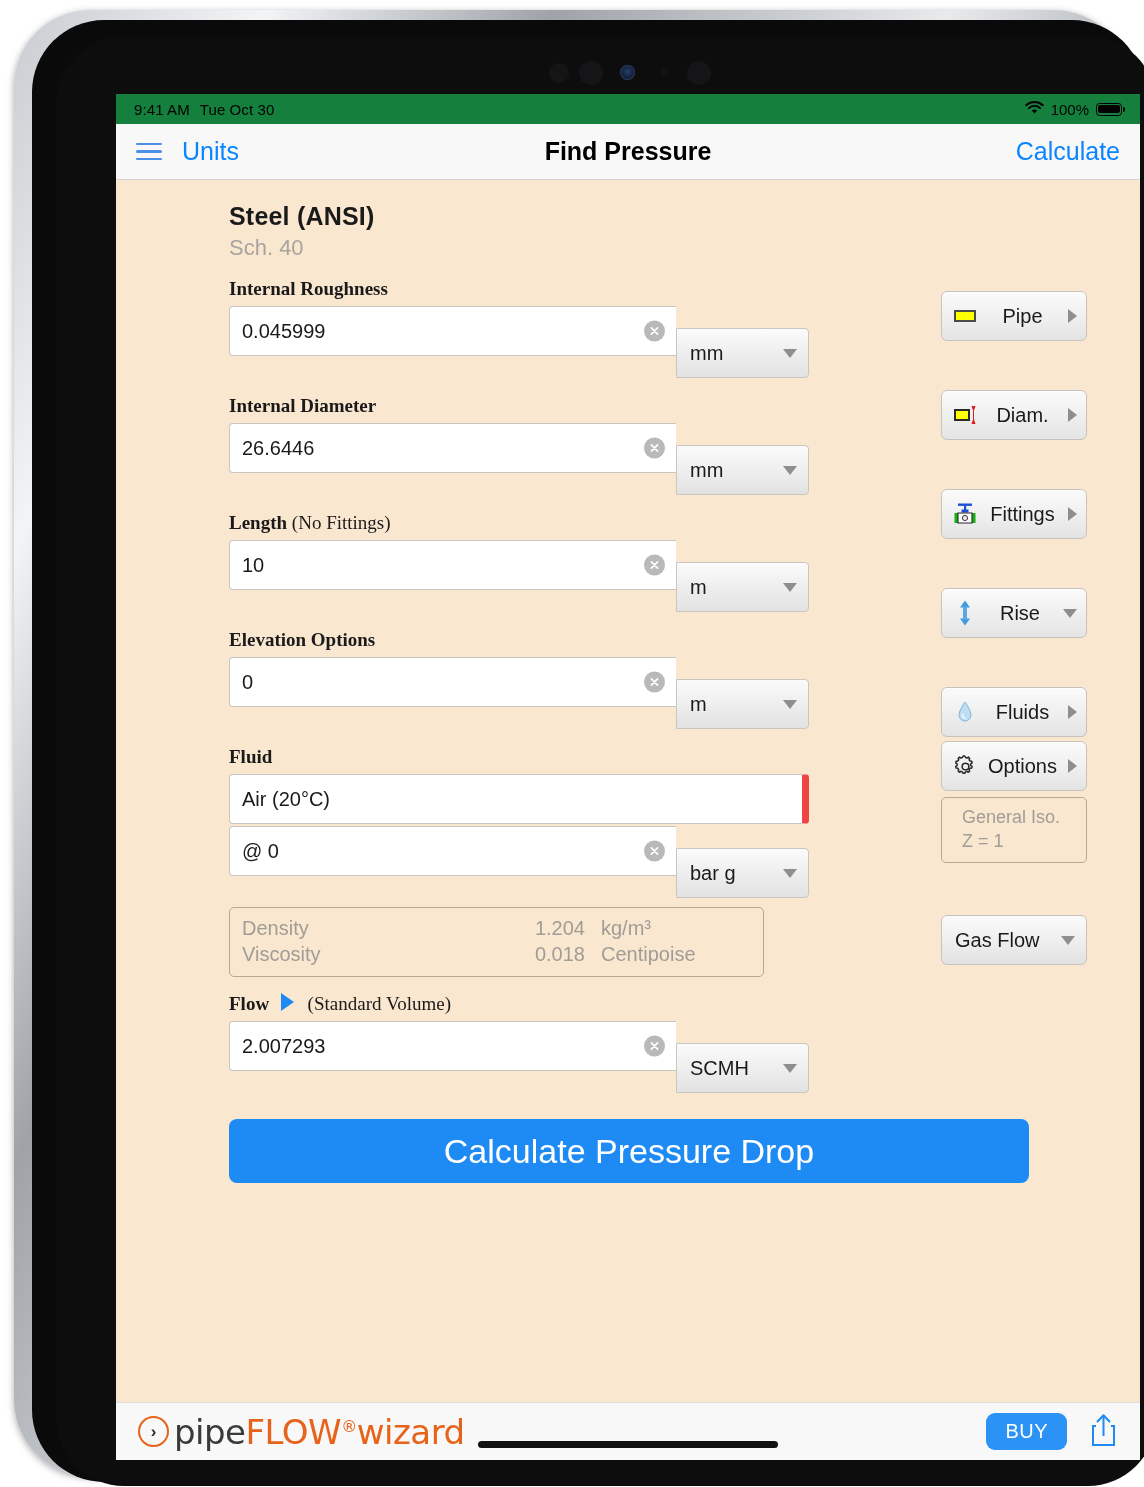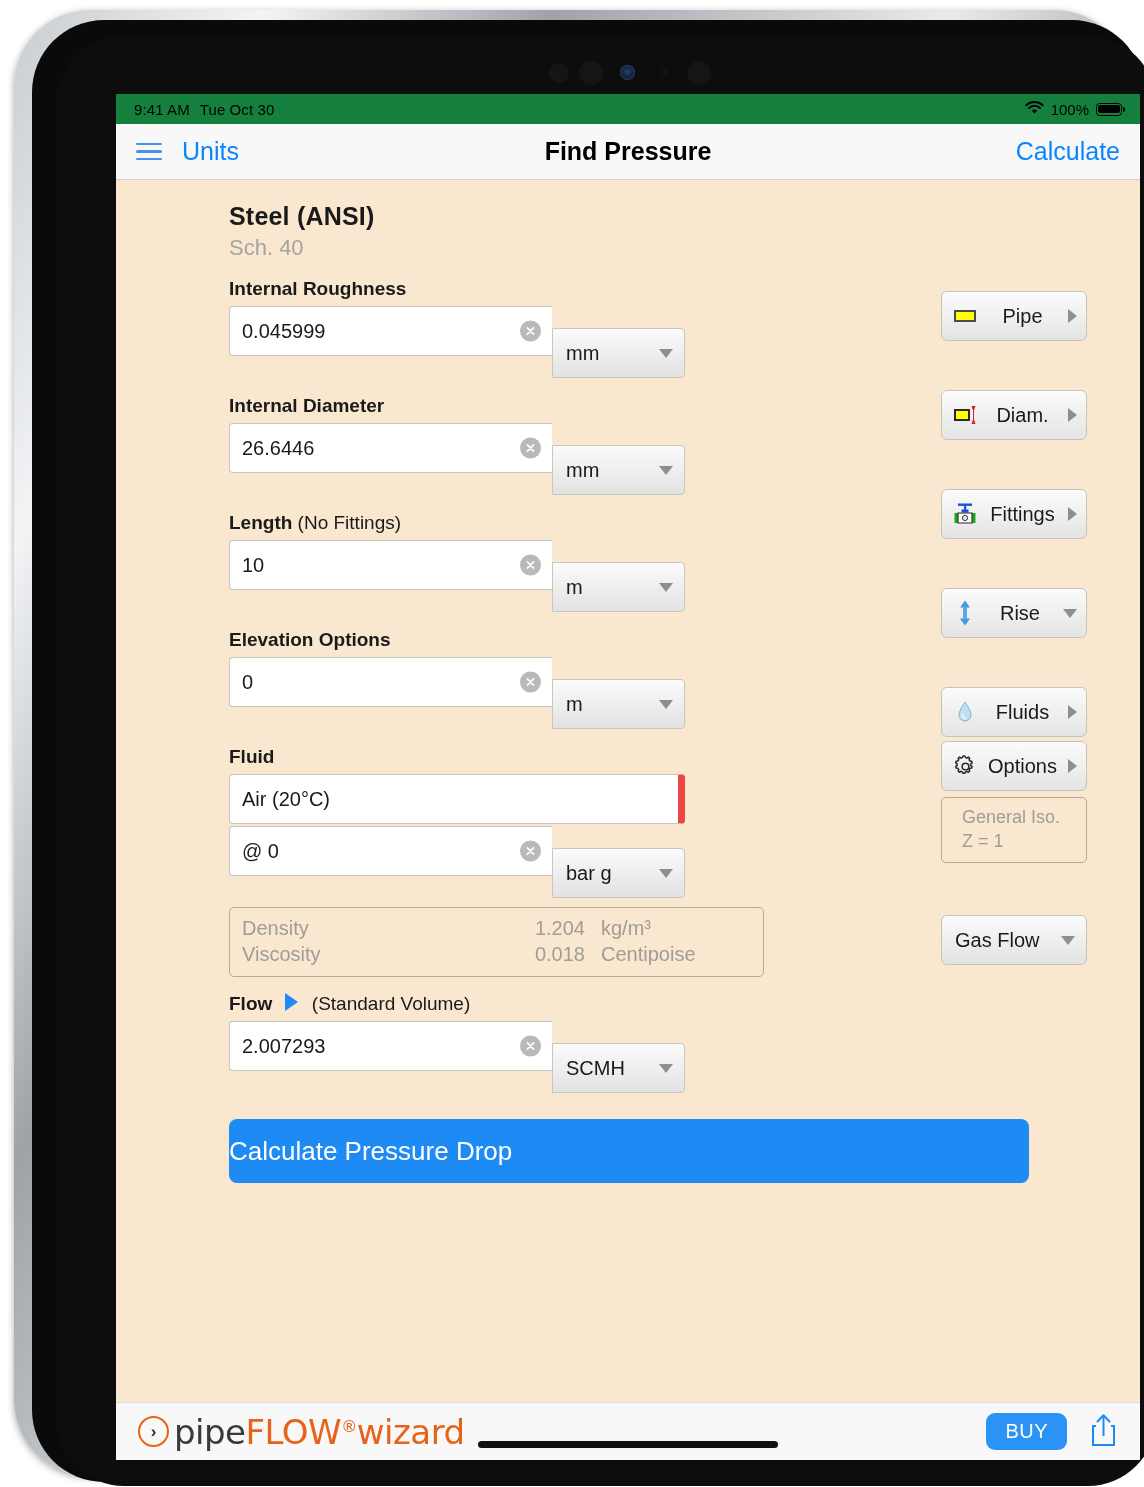--- a/index.html
+++ b/index.html
@@ -113,25 +113,26 @@
   .form {
     position:absolute; left:113px; top:22px; width:800px;
   }
 
   .mat-title { font-size: 25px; font-weight: bold; color:#1a1a1a; letter-spacing:.2px; }
   .mat-sub   { font-size: 22px; color:#a7a49f; margin-top: 4px; }
 
   .field-label {
     font-size: 19px; font-weight: bold; color:#1a1a1a;
     margin: 17px 0 6px 0;
+    font-family: Liberation Serif, serif;
   }
   .field-label .light { font-weight: normal; }
 
   .row { display:flex; align-items:flex-start; }
-  .input-group { display:flex; width: 456px; }
+  .input-group { display:flex; width: 580px; }
 
   .text-input {
     flex: 1; height: 50px;
     background: #ffffff;
     border: 1px solid #c9c6c1;
     border-right: none;
     border-radius: 4px 0 0 4px;
     display:flex; align-items:center;
     padding: 0 12px; box-sizing: border-box;
     font-size: 20px; color:#1a1a1a;
@@ -206,22 +207,22 @@
     font-size:18px; line-height:1.35;
     padding: 7px 10px 8px 20px;
   }
 
   
   .cta {
     margin-top: 26px;
     width: 800px; height: 64px;
     background: #1e8bf5;
     border-radius: 8px;
-    display:flex; align-items:center; 
-    color:#fff; font-size: 26px; cursor:pointer;
+    display:flex; align-items:center; justify-content:center;
+    color:#fff; font-size: 34px; cursor:pointer;
   }
 
   .flow-marker {
     display:inline-block; width:0; height:0; vertical-align: -1px;
     border-top:9px solid transparent; border-bottom:9px solid transparent;
     border-left:13px solid #1e8bf5; margin: 0 9px 0 7px;
   }
 
   
   .toolbar {

